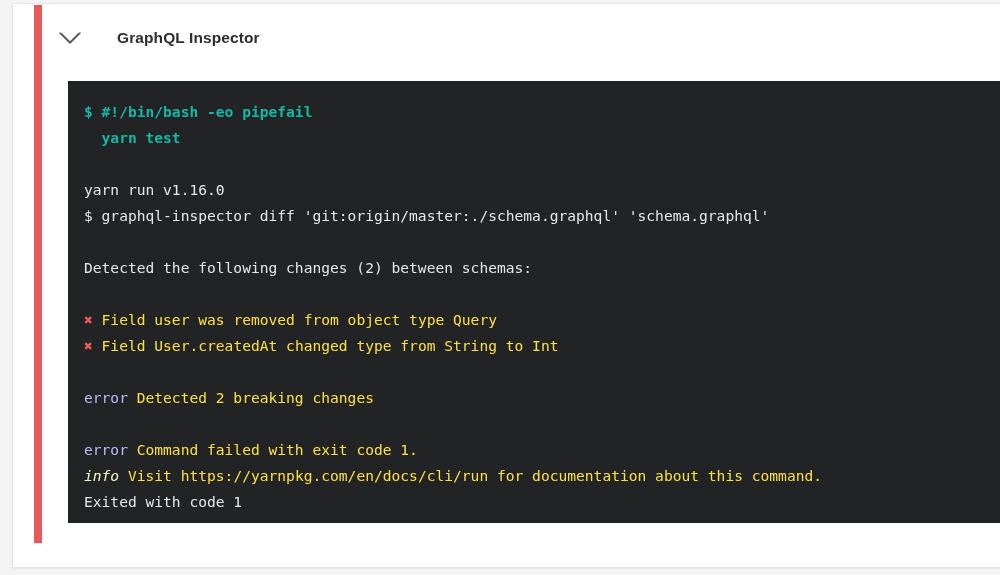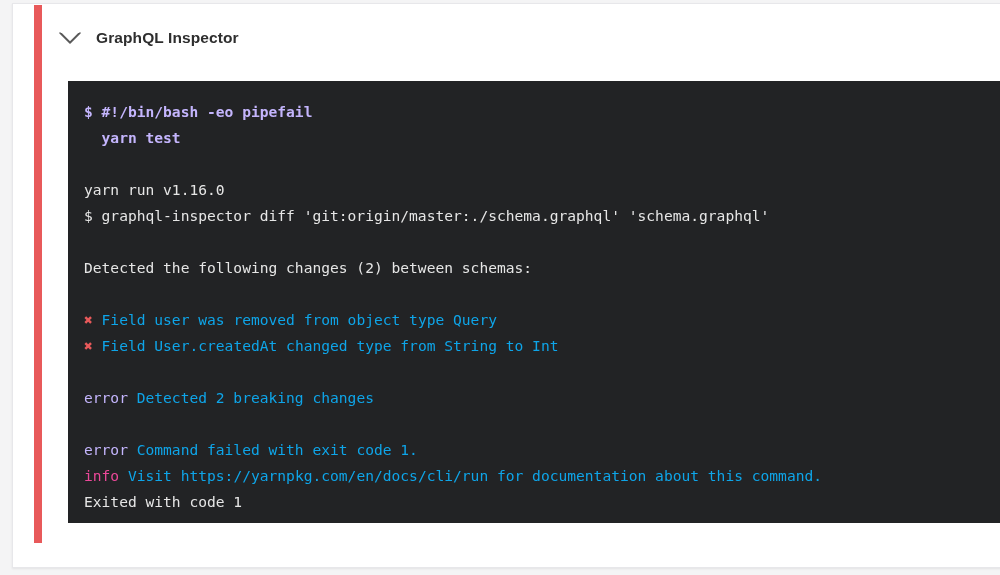--- a/index.html
+++ b/index.html
@@ -50,21 +50,21 @@
   }
   .chevron-wrap {
     width: 30px;
     height: 22px;
     display: flex;
     align-items: center;
     justify-content: flex-start;
   }
   .chevron-wrap svg { display: block; }
   .job-title {
-    margin-left: 8px;
+    margin-left: 29px;
     font-size: 15.5px;
     font-weight: bold;
     color: #2e2e2e;
     letter-spacing: 0.1px;
     white-space: nowrap;
   }
 
   
   .terminal {
     position: absolute;
@@ -78,30 +78,30 @@
     overflow: hidden;
   }
   .term-lines {
     font-family: "DejaVu Sans Mono", "Liberation Mono", monospace;
     font-size: 14.6px;
     line-height: 26px;
     color: #e6e6e6;
     white-space: pre;
   }
   .line { white-space: pre; min-height: 26px; }
-  .line.bold { font-weight: bold; color: #c4b5fd; }
+  .line.bold { font-weight: bold; color: #14b8a6; }
   .line.blank { color: transparent; }
 
   .mark-x {
     color: #e8595a;
     font-weight: bold;
   }
   .kw-error { color: #c4b5fd; }
-  .kw-info  { color: #ec4899; }
-  .txt      { color: #0ea5e9; }
+  .kw-info  { color: #fef9c3; font-style: italic; }
+  .txt      { color: #fde047; }
 </style>
 </head>
 <body>
 
 <div class="card">
 
   <div class="status-rail"></div>
 
   <div class="job-header">
     <span class="chevron-wrap">

